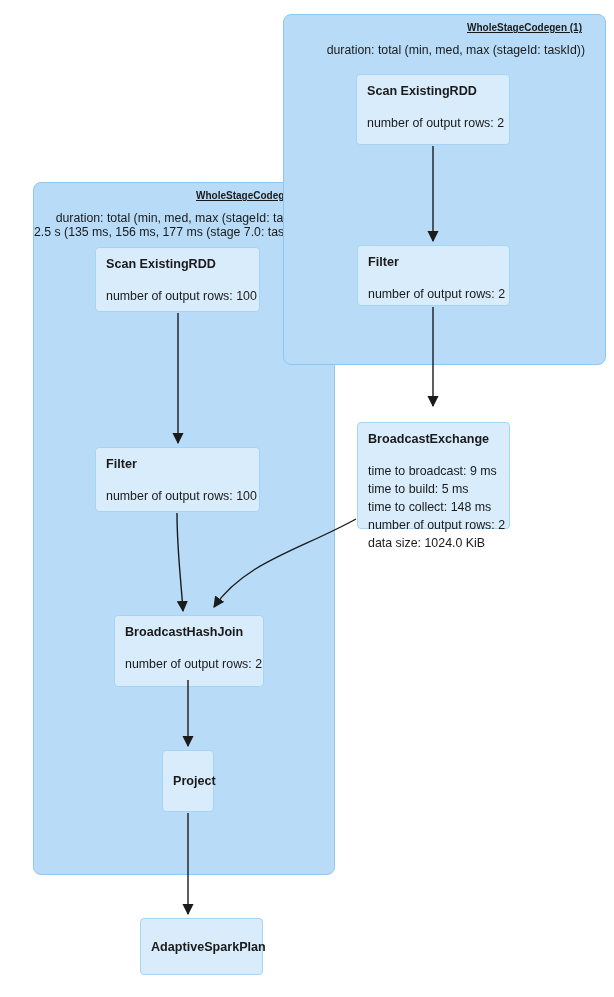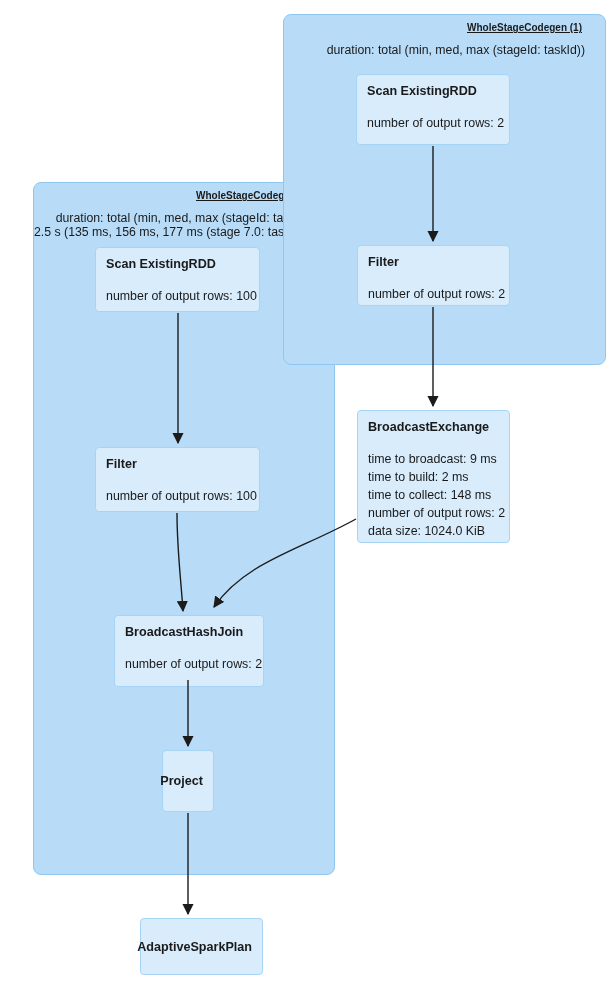--- a/index.html
+++ b/index.html
@@ -34,25 +34,25 @@
   }
   
   .node{
     position:absolute;z-index:5;border-radius:4px;
     background:var(--node-fill);
     border:1px solid var(--node-border);
     padding:9px 10px;font-size:12.5px;
   }
   .node-title{font-size:12.6px;font-weight:700;margin-bottom:16px;white-space:nowrap}
   .metric{font-size:12.4px;line-height:18px;white-space:nowrap}
-  .node-center{display:flex;align-items:center;justify-content:flex-end}
+  .node-center{display:flex;align-items:center;justify-content:flex-start}
   .node-center .node-title{margin-bottom:0}
   .n-scan1{left:356px;top:74px;width:154px;height:71px}
   .n-filter1{left:357px;top:245px;width:153px;height:61px}
-  .n-bx{left:357px;top:410px;width:153px;height:133px}
+  .n-bx{left:357px;top:422px;width:153px;height:107px}
   .n-scan2{left:95px;top:247px;width:165px;height:65px}
   .n-filter2{left:95px;top:447px;width:165px;height:65px}
   .n-bhj{left:114px;top:615px;width:150px;height:72px}
   .n-project{left:162px;top:750px;width:52px;height:62px}
   .n-asp{left:140px;top:918px;width:123px;height:57px}
   
   .edge-layer{position:absolute;left:0;top:0;z-index:10;pointer-events:none}
   .edge-layer path.edge{fill:none;stroke:var(--edge);stroke-width:1.4px}
   .arrowhead{fill:var(--edge)}
 </style>
@@ -82,21 +82,21 @@
   </div>
 
   <div class="node n-filter1">
     <div class="node-title">Filter</div>
     <div class="metric">number of output rows: 2</div>
   </div>
 
   <div class="node n-bx">
     <div class="node-title">BroadcastExchange</div>
     <div class="metric">time to broadcast: 9 ms</div>
-    <div class="metric">time to build: 2 ms</div>
+    <div class="metric">time to build: 5 ms</div>
     <div class="metric">time to collect: 148 ms</div>
     <div class="metric">number of output rows: 2</div>
     <div class="metric">data size: 1024.0 KiB</div>
   </div>
 
   <div class="node n-scan2">
     <div class="node-title">Scan ExistingRDD</div>
     <div class="metric">number of output rows: 100</div>
   </div>
 

